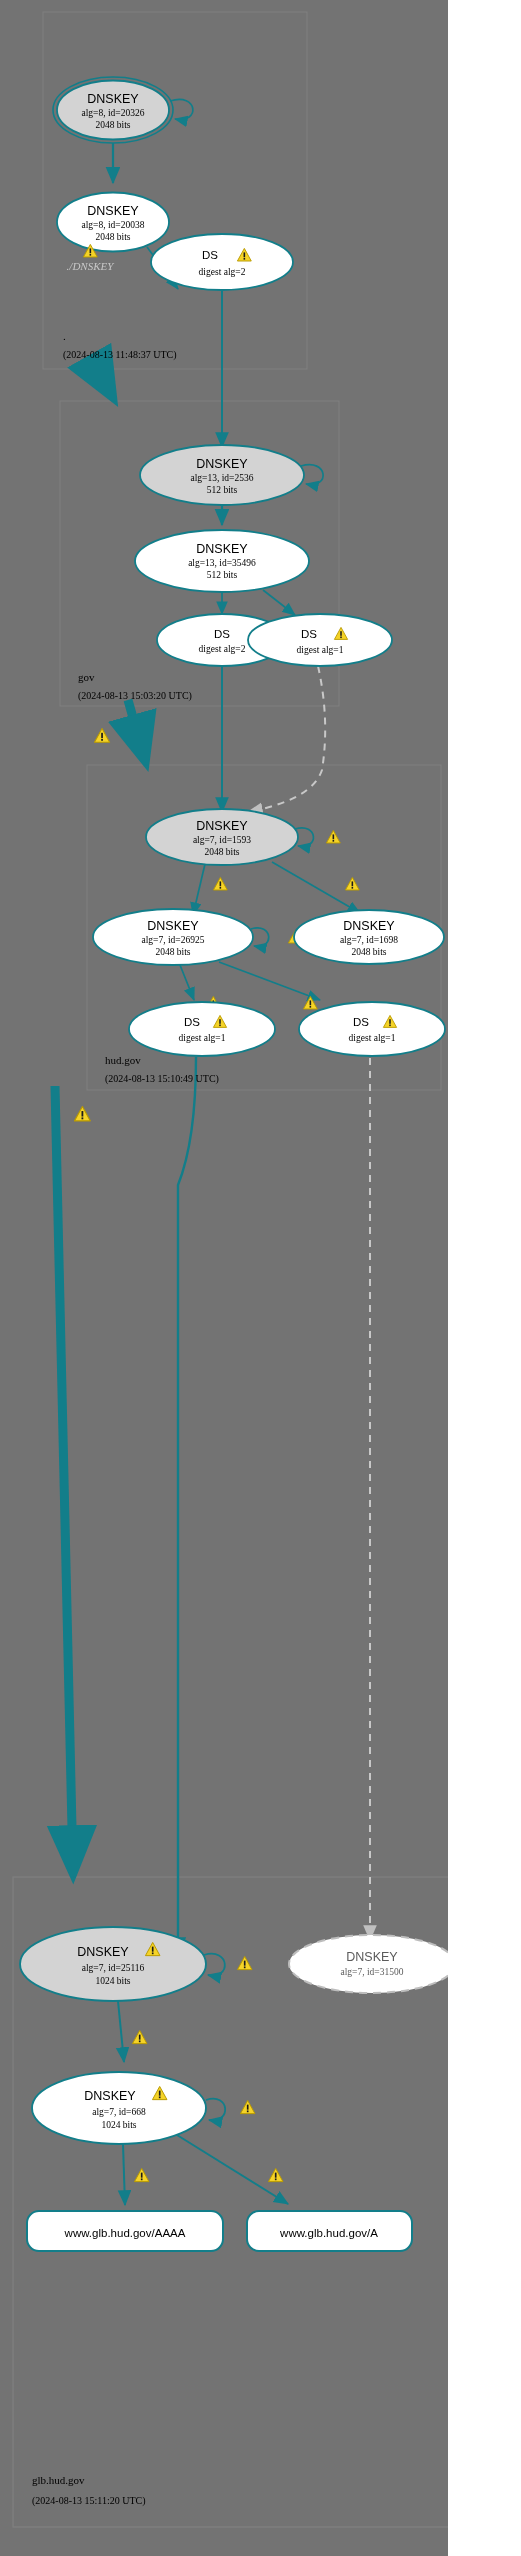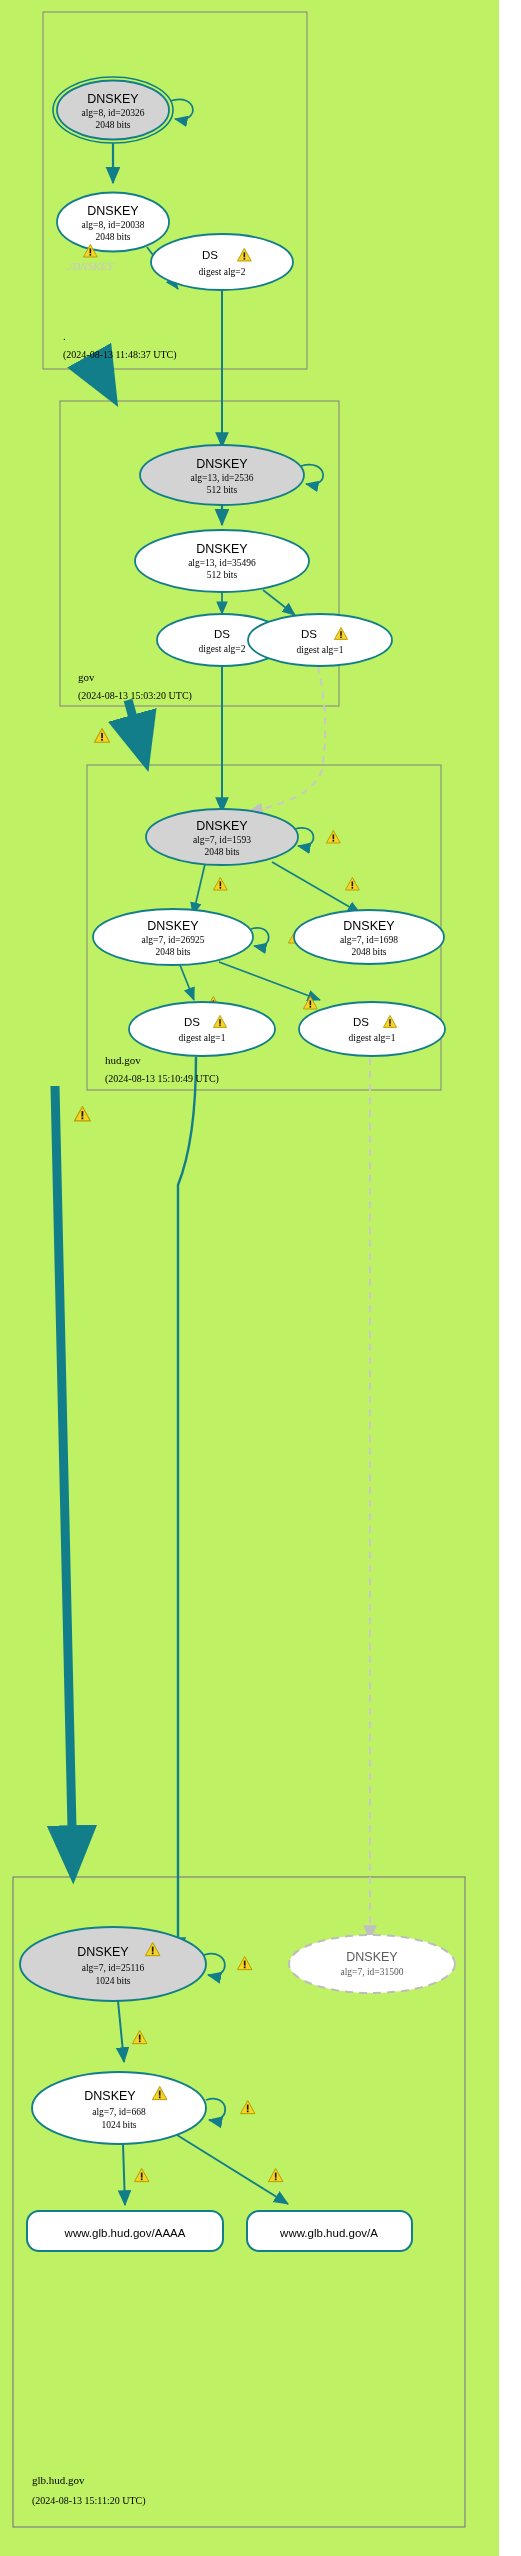--- a/index.html
+++ b/index.html
@@ -1,17 +1,17 @@
 <!DOCTYPE html>
 <html><head>
 <meta charset="utf-8">
 <style>
   html,body{margin:0;padding:0;background:#ffffff;}
   body{font-family:"Liberation Sans",sans-serif;}
-  #stage{position:relative;width:499px;height:2556px;overflow:hidden;background:#bef264;}
+  #stage{position:relative;width:448px;height:2556px;overflow:hidden;background:#737373;}
   svg#graph{position:absolute;left:0;top:0;width:521px;height:2556px;}
   .zone-title{font-family:"Liberation Serif",serif;font-size:11px;fill:#000;}
   .zone-time{font-family:"Liberation Serif",serif;font-size:10px;fill:#000;}
   .nk-title{font-family:"Liberation Sans",sans-serif;font-size:12.5px;fill:#000;text-anchor:middle;}
   .nk-sub{font-family:"Liberation Serif",serif;font-size:9.5px;fill:#000;text-anchor:middle;}
   .rr-label{font-family:"Liberation Sans",sans-serif;font-size:11.5px;fill:#000;text-anchor:middle;}
   .ghost-title{font-family:"Liberation Sans",sans-serif;font-size:12.5px;fill:#5b5b5b;text-anchor:middle;}
   .ghost-sub{font-family:"Liberation Serif",serif;font-size:9.5px;fill:#5b5b5b;text-anchor:middle;}
   .miss-label{font-family:"Liberation Serif",serif;font-style:italic;font-size:11px;fill:#c8c8c8;text-anchor:middle;}
 </style>

